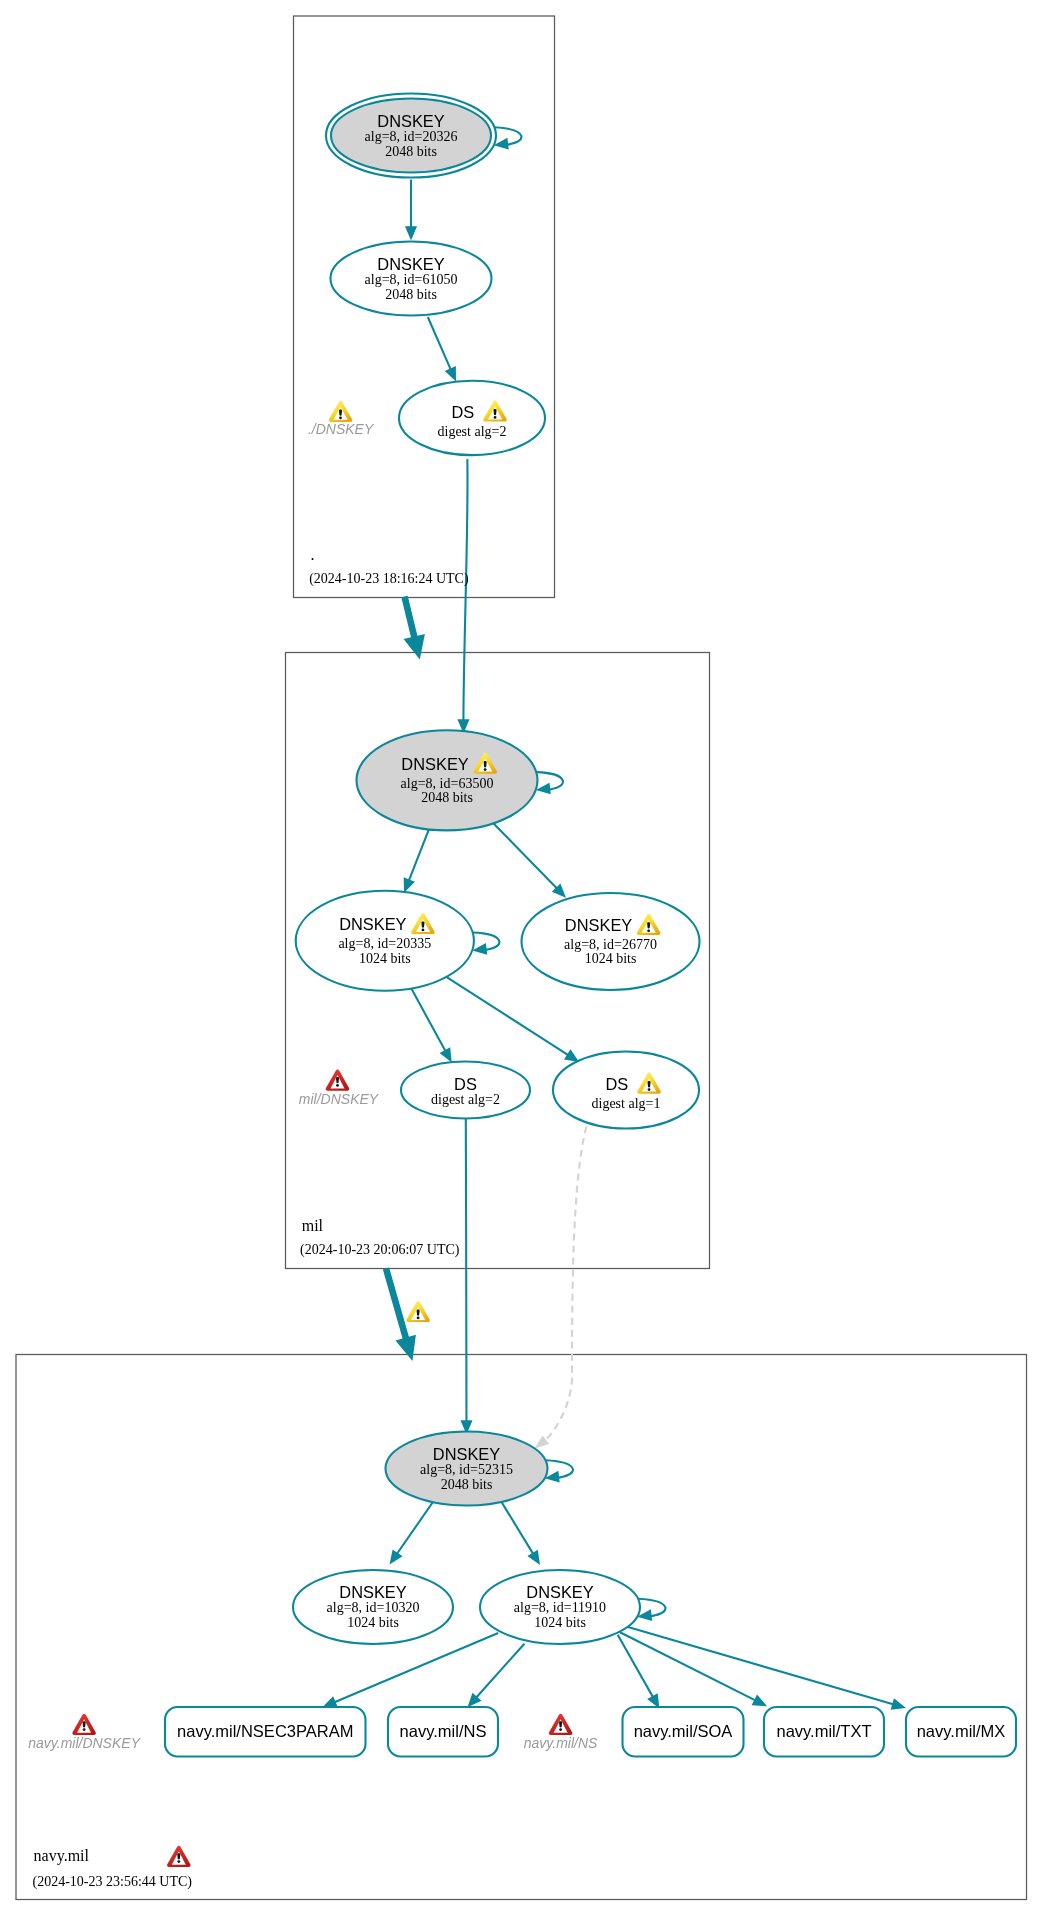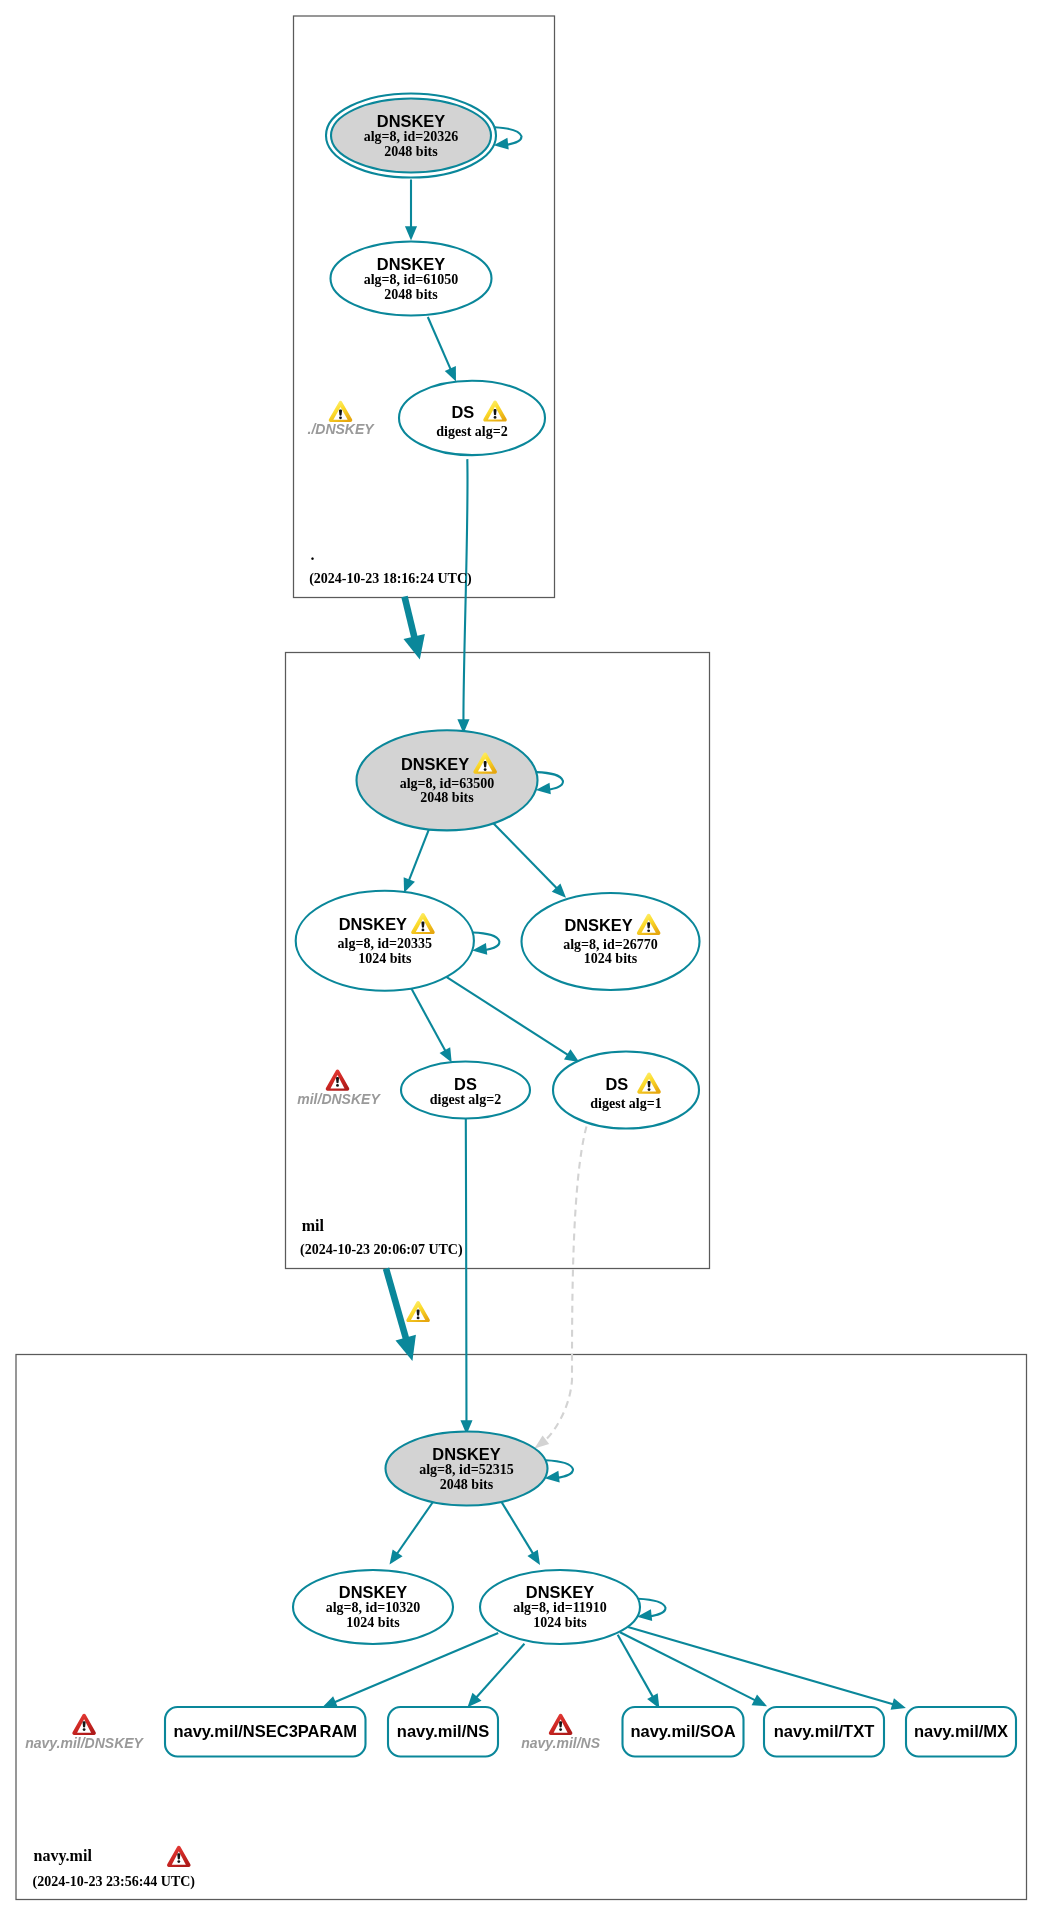--- a/index.html
+++ b/index.html
@@ -1,19 +1,19 @@
 <!DOCTYPE html>
 <html><head>
 <meta charset="utf-8">
 <title>DNSSEC Authentication Chain</title>
 <style>
   html,body{margin:0;padding:0;background:#ffffff;}
   body{width:1043px;height:1916px;overflow:hidden;
        font-family:"Liberation Sans","DejaVu Sans",sans-serif;}
-  #canvas{position:relative;width:916px;height:1916px;font-weight:bold;}
+  #canvas{position:relative;width:916px;height:1916px;}
   svg#graph{display:block;shape-rendering:geometricPrecision;}
   .zone-box{fill:none;stroke:#5a5a5a;stroke-width:1.25;}
   .ell{stroke:#0a879a;stroke-width:2.1;}
   .ell-white{fill:#ffffff;}
   .ell-grey{fill:#d3d3d3;}
   .edge{fill:none;stroke:#0a879a;stroke-width:2.1;}
   .edge-thick{fill:none;stroke:#0a879a;stroke-width:6.6;}
   .edge-dash{fill:none;stroke:#d3d3d3;stroke-width:2.1;stroke-dasharray:7 5;}
   .ah{fill:#0a879a;stroke:none;}
   .ah-grey{fill:#d3d3d3;stroke:none;}

